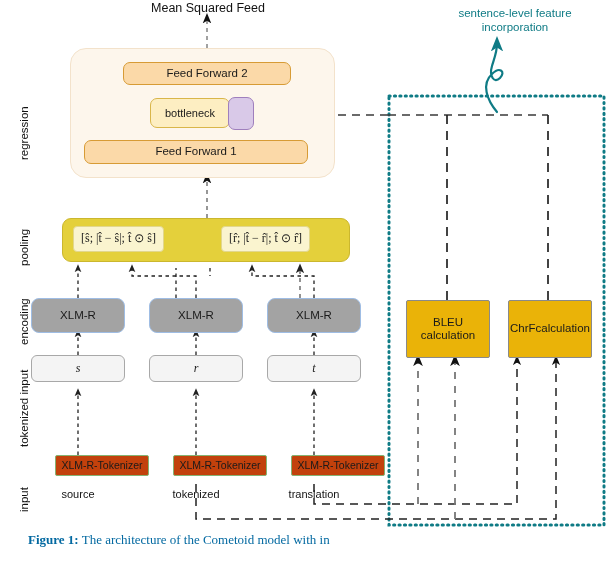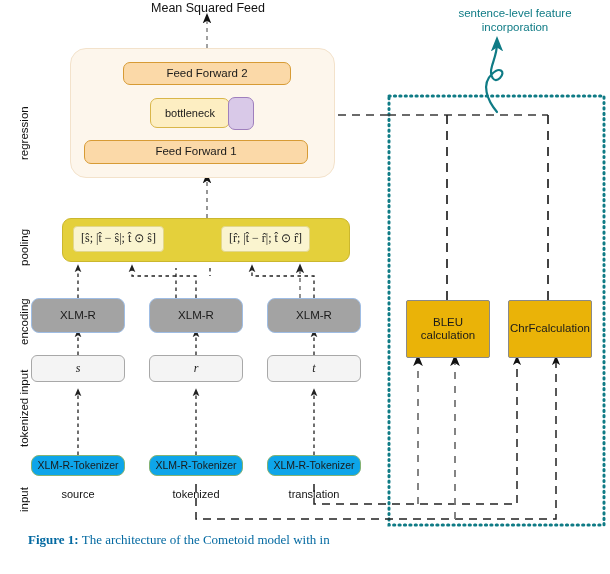--- a/index.html
+++ b/index.html
@@ -18,21 +18,21 @@
   .bneck{background:#fdeec2;border:1.4px solid #d9b64a;border-radius:7px;font-size:11px;justify-content:center;}
   .purp-small{background:#d9c9e8;border:1.4px solid #9f7fbd;border-radius:7px;}
   .regbox{background:#fdf6ec;border:1px solid #f3e2cb;border-radius:16px;}
   .pool{background:#e4d03b;border:1.4px solid #cbb72e;border-radius:9px;}
   .poolcell{background:#faf4cf;border:1px solid #e2d78c;border-radius:4px;
             font-size:12px;font-family:"Liberation Serif",serif;white-space:nowrap;
             padding:3px 7px;}
   .enc{background:#a3a3a3;border:1.3px solid #9fbde4;border-radius:8px;font-size:11.5px;}
   .tok{background:#f4f4f4;border:1.2px solid #a8a8a8;border-radius:6px;
        font-size:12px;font-family:"Liberation Serif",serif;font-style:italic;}
-  .tkz{background:#0ea5e9;border:1.3px solid #85b373;border-radius:8px;font-size:10.5px;}
+  .tkz{background:#c2410c;border:1.3px solid #85b373;border-radius:2px;font-size:10.5px;margin-left:24px;}
   .metric{background:#eab308;border:1.4px solid #8a8a8a;border-radius:2px;font-size:11.5px;}
   .plain{font-size:11px;color:#121212;}
   .mse{font-size:12.5px;color:#121212;}
   .annot{position:absolute;color:#0f7b85;font-size:11.5px;text-align:center;
          line-height:1.25;white-space:nowrap;}
   .caption{position:absolute;left:28px;top:532px;width:560px;
            font-family:"Liberation Serif",serif;font-size:13px;color:#0369a1;
            white-space:nowrap;overflow:hidden;}
   .caption b{font-family:"Liberation Serif",serif;}
 </style>

